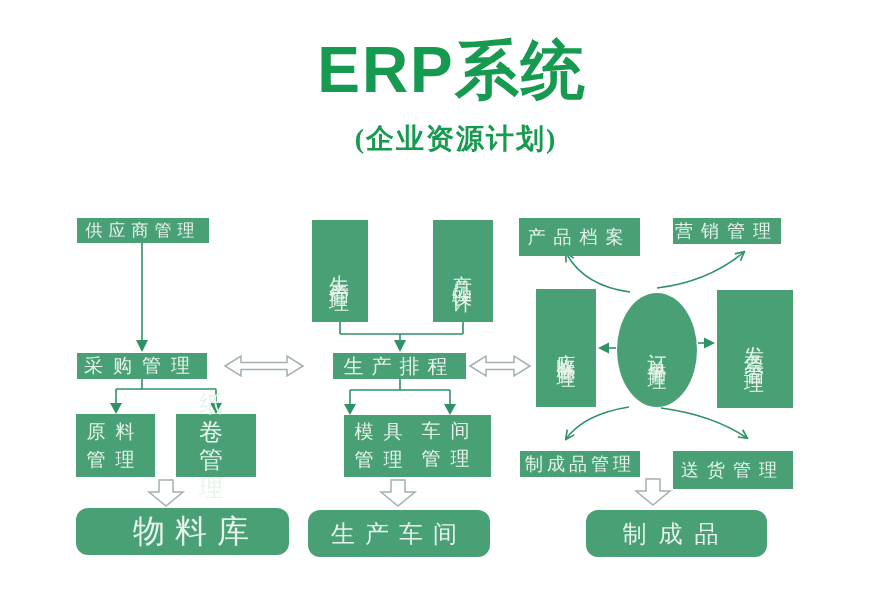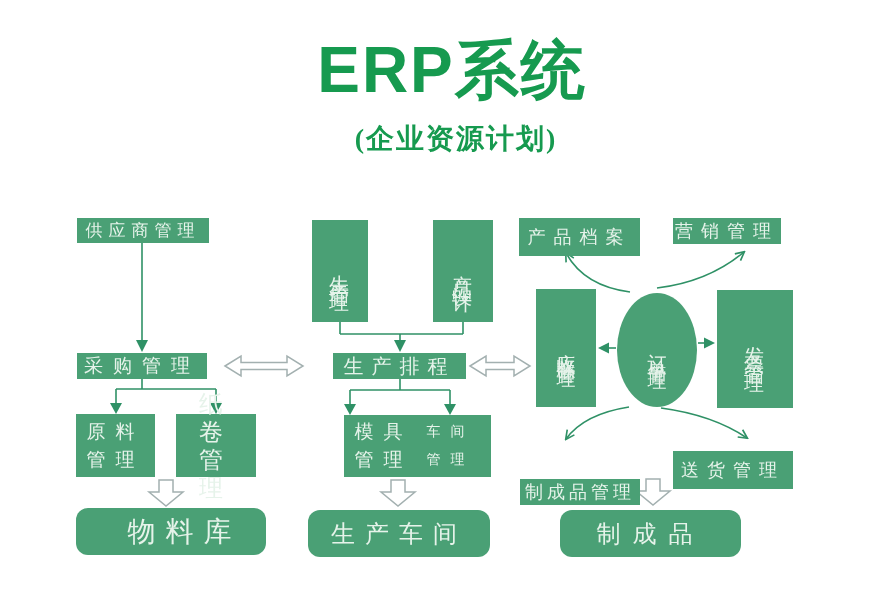--- a/index.html
+++ b/index.html
@@ -116,31 +116,31 @@
     </g>
   </svg>
 
   <div class="title">ERP系统</div>
   <div class="subtitle">(企业资源计划)</div>
 
   <div class="node" style="left:77px;top:353px;width:130px;height:26px;font-size:19px;letter-spacing:10px;">采购管理</div>
   <div class="node" style="left:77px;top:218px;width:132px;height:25px;font-size:17px;letter-spacing:6px;">供应商管理</div>
   <div class="node wrap2" style="left:76px;top:414px;width:79px;height:63px;font-size:19px;letter-spacing:10px;">原料管理</div>
   <div class="node wrap2" style="left:176px;top:414px;width:80px;height:63px;font-size:24px;letter-spacing:10px;">纸卷管理</div>
-  <div class="node rounded" style="left:76px;top:508px;width:190px;height:47px;font-size:28px;letter-spacing:10px;padding-left:27px;">物料库</div>
+  <div class="node rounded" style="left:76px;top:508px;width:213px;height:47px;font-size:32px;letter-spacing:10px;padding-left:27px;">物料库</div>
 
   <div class="node vert" style="left:312px;top:220px;width:56px;height:102px;font-size:20px;letter-spacing:6px;">生产管理</div>
   <div class="node vert" style="left:433px;top:220px;width:60px;height:102px;font-size:20px;letter-spacing:6px;">产品设计</div>
   <div class="node" style="left:333px;top:353px;width:133px;height:26px;font-size:20px;letter-spacing:8px;">生产排程</div>
   <div class="node wrap2" style="left:311px;top:415px;width:79px;height:62px;font-size:19px;letter-spacing:10px;margin-left:33px;">模具管理</div>
-  <div class="node wrap2" style="left:410px;top:415px;width:81px;height:62px;font-size:14px;letter-spacing:10px;">车间管理</div>
+  <div class="node wrap2" style="left:410px;top:415px;width:81px;height:62px;font-size:19px;letter-spacing:10px;font-family:Liberation Mono, monospace;">车间管理</div>
   <div class="node rounded" style="left:308px;top:510px;width:182px;height:47px;font-size:24px;letter-spacing:10px;">生产车间</div>
 
   <div class="node" style="left:519px;top:218px;width:121px;height:38px;font-size:18px;letter-spacing:8px;">产品档案</div>
   <div class="node" style="left:673px;top:218px;width:108px;height:26px;font-size:18px;letter-spacing:8px;">营销管理</div>
   <div class="node vert" style="left:536px;top:289px;width:60px;height:118px;font-size:19px;letter-spacing:4px;">应收款管理</div>
   <div class="node vert ellipse" style="left:617px;top:293px;width:80px;height:114px;font-size:19px;letter-spacing:6px;">订单管理</div>
   <div class="node vert" style="left:717px;top:290px;width:76px;height:118px;font-size:20px;letter-spacing:9px;">发票管理</div>
-  <div class="node" style="left:520px;top:451px;width:120px;height:26px;font-size:18px;letter-spacing:4px;margin-top:28px;">制成品管理</div>
+  <div class="node" style="left:520px;top:451px;width:120px;height:26px;font-size:18px;letter-spacing:4px;">制成品管理</div>
   <div class="node" style="left:673px;top:451px;width:120px;height:38px;font-size:18px;letter-spacing:8px;">送货管理</div>
-  <div class="node rounded" style="left:560px;top:510px;width:181px;height:47px;font-size:24px;letter-spacing:12px;">制成品</div>
+  <div class="node rounded" style="left:586px;top:510px;width:181px;height:47px;font-size:24px;letter-spacing:12px;">制成品</div>
 
 </div>
 
 </body></html>

